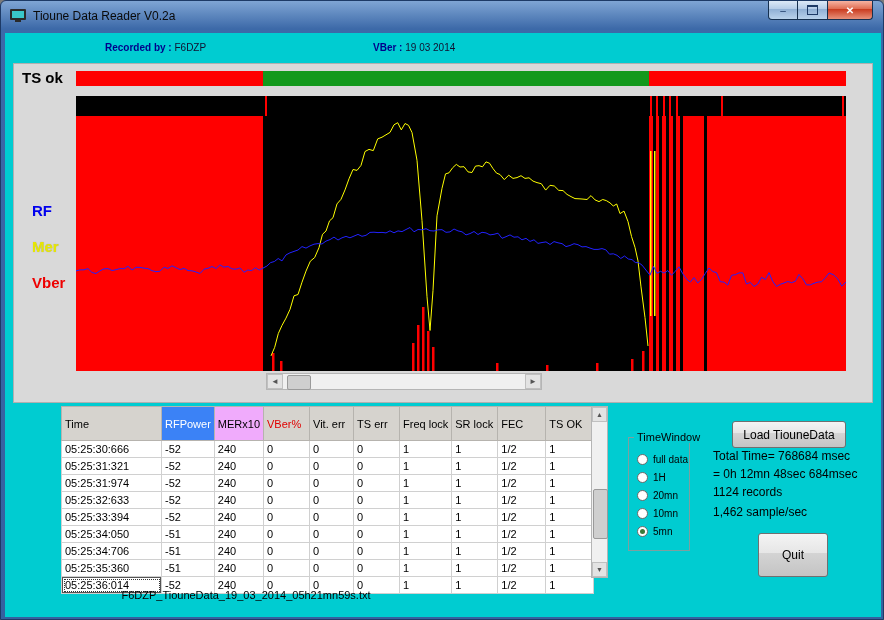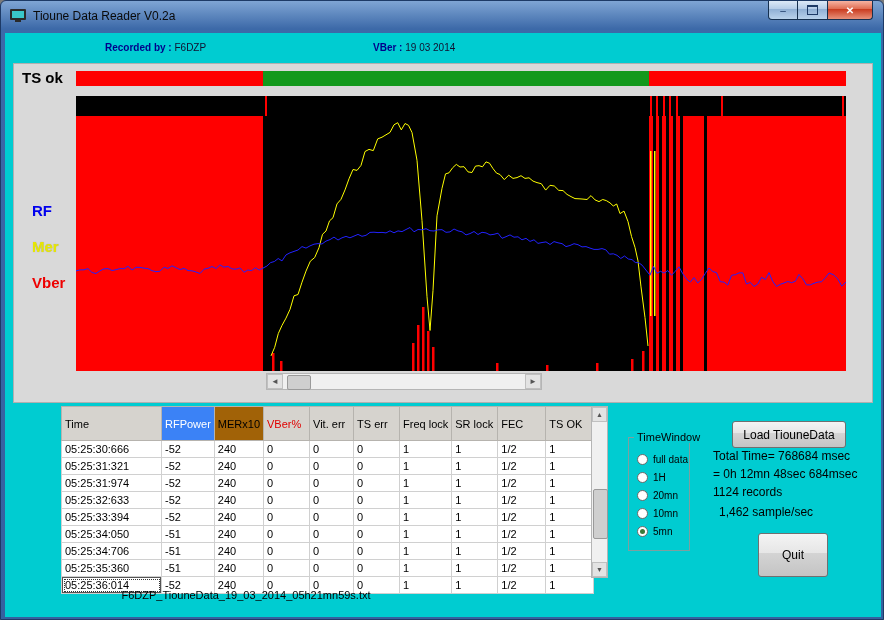--- a/index.html
+++ b/index.html
@@ -42,21 +42,21 @@
   .hs-thumb{position:absolute;left:4px;top:1px;width:22px;height:13px;background:#cfcfcf;border:1px solid #9a9a9a;border-radius:2px;}
 
   
   .data-table{position:absolute;left:56px;top:373px;border-collapse:collapse;background:#fff;
     font-size:11px;table-layout:fixed;border:1px solid #808080;}
   .data-table th{height:17px;background:#d6d3ce;border:1px solid #b6b3ae;font-weight:normal;
     text-align:left;padding:8px 3px;overflow:hidden;white-space:nowrap;}
   .data-table td{height:16px;border:1px solid #d0d0d0;padding:0 3px;color:#000;
     overflow:hidden;white-space:nowrap;}
   th.hdr-rfpower{background:#3b82f6;color:#fff;}
-  th.hdr-merx10{background:#a16207;color:#000;}
+  th.hdr-merx10{background:#f0abfc;color:#000;}
   th.hdr-vber{color:#e00000;}
   td.selected-cell{box-shadow:inset 0 0 0 1px #555;outline:1px dotted #333;outline-offset:-3px;}
   .vscroll{position:absolute;left:586px;top:373px;width:17px;height:172px;background:#f0f0f0;
     border:1px solid #b5b5b5;box-sizing:border-box;}
   .vs-arrow{position:absolute;left:0;width:15px;height:15px;background:#e3e3e3;border:1px solid #c0c0c0;
     box-sizing:border-box;font-size:7px;color:#555;display:flex;align-items:center;justify-content:center;}
   .vs-up{top:0;}
   .vs-down{bottom:0;}
   .vs-thumb{position:absolute;left:1px;top:48%;width:13px;height:48px;background:#cfcfcf;border:1px solid #9a9a9a;border-radius:2px;}
 
@@ -73,21 +73,21 @@
   .radio.checked::after{content:"";position:absolute;left:2px;top:2px;width:5px;height:5px;border-radius:50%;background:#3a7a3a;}
 
   .push-btn{position:absolute;box-sizing:border-box;border:1px solid #707070;border-radius:3px;
     background:linear-gradient(#f4f4f4,#e6e6e6 45%,#d4d4d4 45%,#c4c4c4);font-size:12px;color:#000;
     font-family:"Liberation Sans",sans-serif;display:flex;align-items:center;justify-content:center;cursor:default;}
   .load-btn{left:727px;top:388px;width:114px;height:27px;}
   .quit-btn{left:753px;top:500px;width:70px;height:44px;}
 
   .stats{position:absolute;left:708px;top:414px;font-size:12px;color:#000;line-height:18px;}
   .stats .s3{margin-top:0px;}
-  .stats .s4{margin-left:6px;margin-top:2px;}
+  .stats .s4{margin-top:2px;}
 </style>
 </head>
 <body>
 
 <div class="window">
   <div class="titlebar">
     <svg class="app-icon" viewBox="0 0 16 14">
       <rect x="0" y="0" width="16" height="11" rx="1" fill="#2a2a2a"></rect>
       <rect x="2" y="2" width="12" height="7" fill="#39c6c9"></rect>
       <rect x="5" y="11" width="6" height="2" fill="#2a2a2a"></rect>

